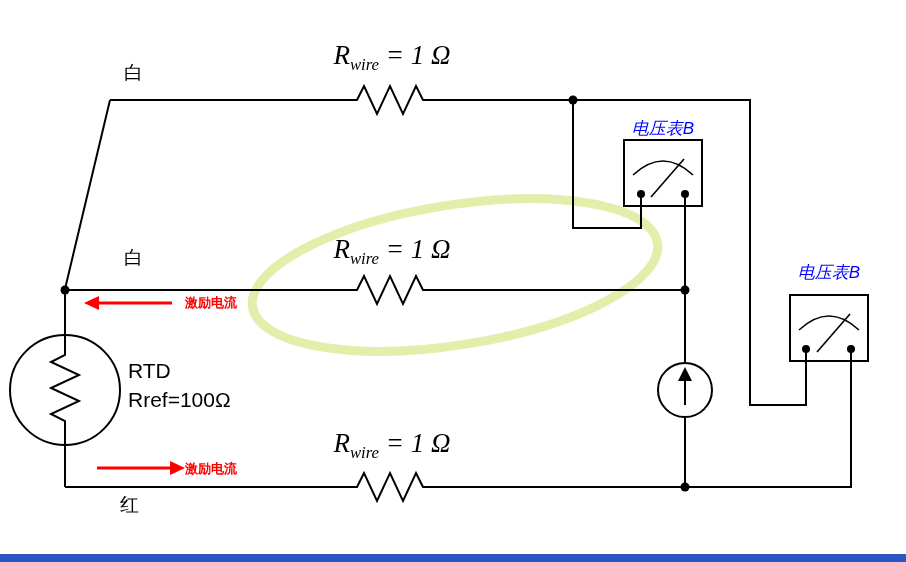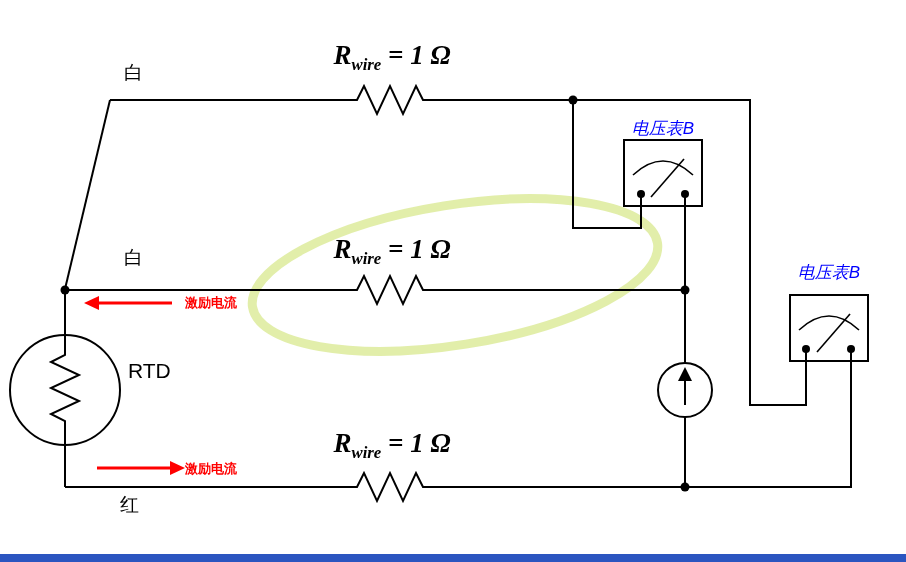--- a/index.html
+++ b/index.html
@@ -17,21 +17,21 @@
   .wm-en{left:245px; top:228px; font-size:82px; letter-spacing:3px;
          color:var(--watermark_blue); opacity:0.6;}
   .wm-cn{left:498px; top:196px; font-size:54px; letter-spacing:26px;
          color:var(--watermark_blue_dark); opacity:0.5;}
   .lbl{position:absolute; z-index:3; white-space:nowrap;}
   .wire-name{font-size:19px;}
   .blue{color:var(--label_blue); font-size:17px;}
   .red-txt{color:var(--arrow_red); font-size:13px; font-weight:700;}
   .rtd-txt{font-size:21px; line-height:1.4;}
   .r-label{left:292px; width:200px; text-align:center;
-           font-family:"Liberation Serif",serif; font-style:italic; font-size:27px;font-weight:bold;}
+           font-family:"Liberation Serif",serif; font-style:italic; font-size:27px;}
   .r-label sub{font-size:0.62em;}
   .center{text-align:center;font-style:italic;}
   .right{text-align:right;}
   
   .wire{stroke:var(--line); stroke-width:2; fill:none;}
   .box{stroke:var(--line); stroke-width:2; fill:none;}
   .thin{stroke:var(--line); stroke-width:1.6; fill:none;}
   .dot{fill:var(--line); stroke:none;}
   .redline{stroke:var(--arrow_red); stroke-width:3; fill:none;}
   .redfill{fill:var(--arrow_red); stroke:none;}
@@ -119,20 +119,21 @@
   <div class="lbl r-label" style="top:428px;">
     <i>R</i><sub><i>wire</i></sub><span> = 1 Ω</span>
   </div>
 
   <div class="lbl wire-name" style="left:124px; top:60px;">白</div>
   <div class="lbl wire-name" style="left:124px; top:245px;">白</div>
   <div class="lbl wire-name" style="left:120px; top:492px;">红</div>
 
   <div class="lbl rtd-txt" style="left:128px; top:356px;">
     <div>RTD</div>
+    <div>Rref=100Ω</div>
   </div>
 
   <div class="lbl blue center" style="left:620px; top:117px; width:86px;">电压表B</div>
   <div class="lbl blue center" style="left:786px; top:261px; width:86px;">电压表B</div>
 
   <div class="lbl red-txt" style="left:185px; top:294px;">激励电流</div>
   <div class="lbl red-txt" style="left:185px; top:460px;">激励电流</div>
 
   <div class="bottom-bar"></div>
 </div>

